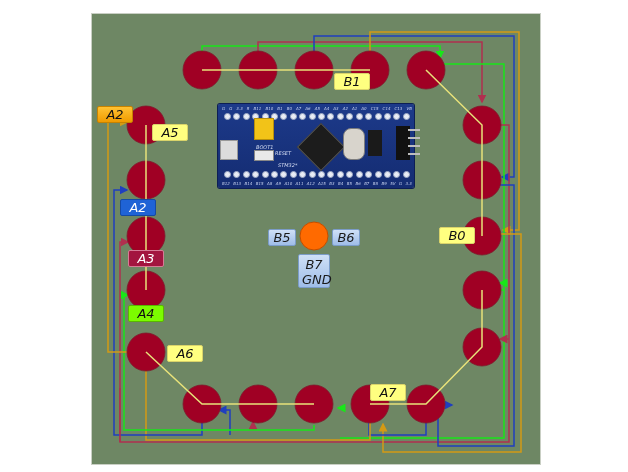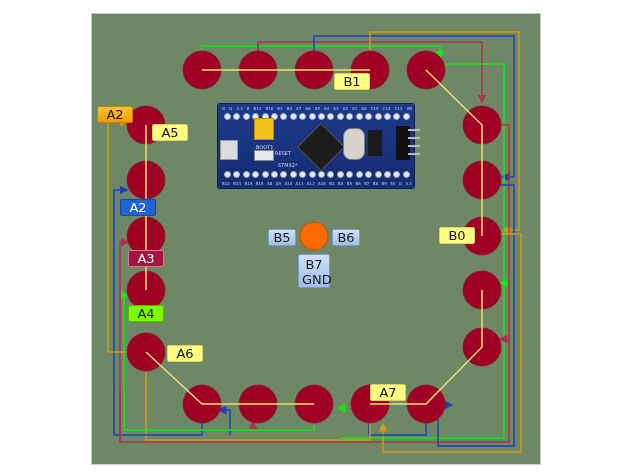--- a/index.html
+++ b/index.html
@@ -1,17 +1,17 @@
 <!DOCTYPE html>
 <html><head>
   <meta charset="utf-8">
   <style>
     html, body { margin: 0; padding: 0; background: #ffffff; }
     body { width: 628px; height: 472px; position: relative; overflow: hidden; font-family: "DejaVu Sans", sans-serif; }
-    #stage { position: absolute; left: 0; top: 0; width: 628px; height: 472px; }
+    #stage { position: absolute; left: 0; top: 0; width: 628px; height: 472px; font-style: italic; }
     .panel { position: absolute; left: 91px; top: 13px; width: 448px; height: 450px; background: #6e8764; border: 1px solid #c9cfc4; }
     .board { position: absolute; left: 218px; top: 104px; width: 196px; height: 84px; background: linear-gradient(#1d3a8a, #142c72); border-radius: 2px; box-shadow: 0 0 0 1px #0d1e55; }
     .pinrow { position: absolute; left: 6px; right: 4px; height: 9px; display: flex; justify-content: space-between; }
     .pinrow span { width: 7px; height: 7px; border-radius: 50%; background: #e8ecf5; border: 1px solid #9aa7c4; box-sizing: border-box; }
     .pinlbl { position: absolute; left: 4px; right: 2px; font-size: 4px; color: #c9d4f2; display: flex; justify-content: space-between; white-space: nowrap; }
     .chip { position: absolute; left: 86px; top: 26px; width: 32px; height: 32px; background: #1c1c1c; transform: rotate(45deg); border: 1px solid #555; }
     .usb { position: absolute; left: 2px; top: 36px; width: 16px; height: 18px; background: #dcdcdc; border: 1px solid #999; }
     .jumper { position: absolute; left: 36px; top: 14px; width: 18px; height: 20px; background: #f2c318; border: 1px solid #b8900c; }
     .reset { position: absolute; left: 36px; top: 46px; width: 18px; height: 9px; background: #e9e9e9; border: 1px solid #888; }
     .xtal { position: absolute; left: 125px; top: 24px; width: 20px; height: 30px; border-radius: 8px; background: #d8d4cc; border: 1px solid #7d7d7d; }

